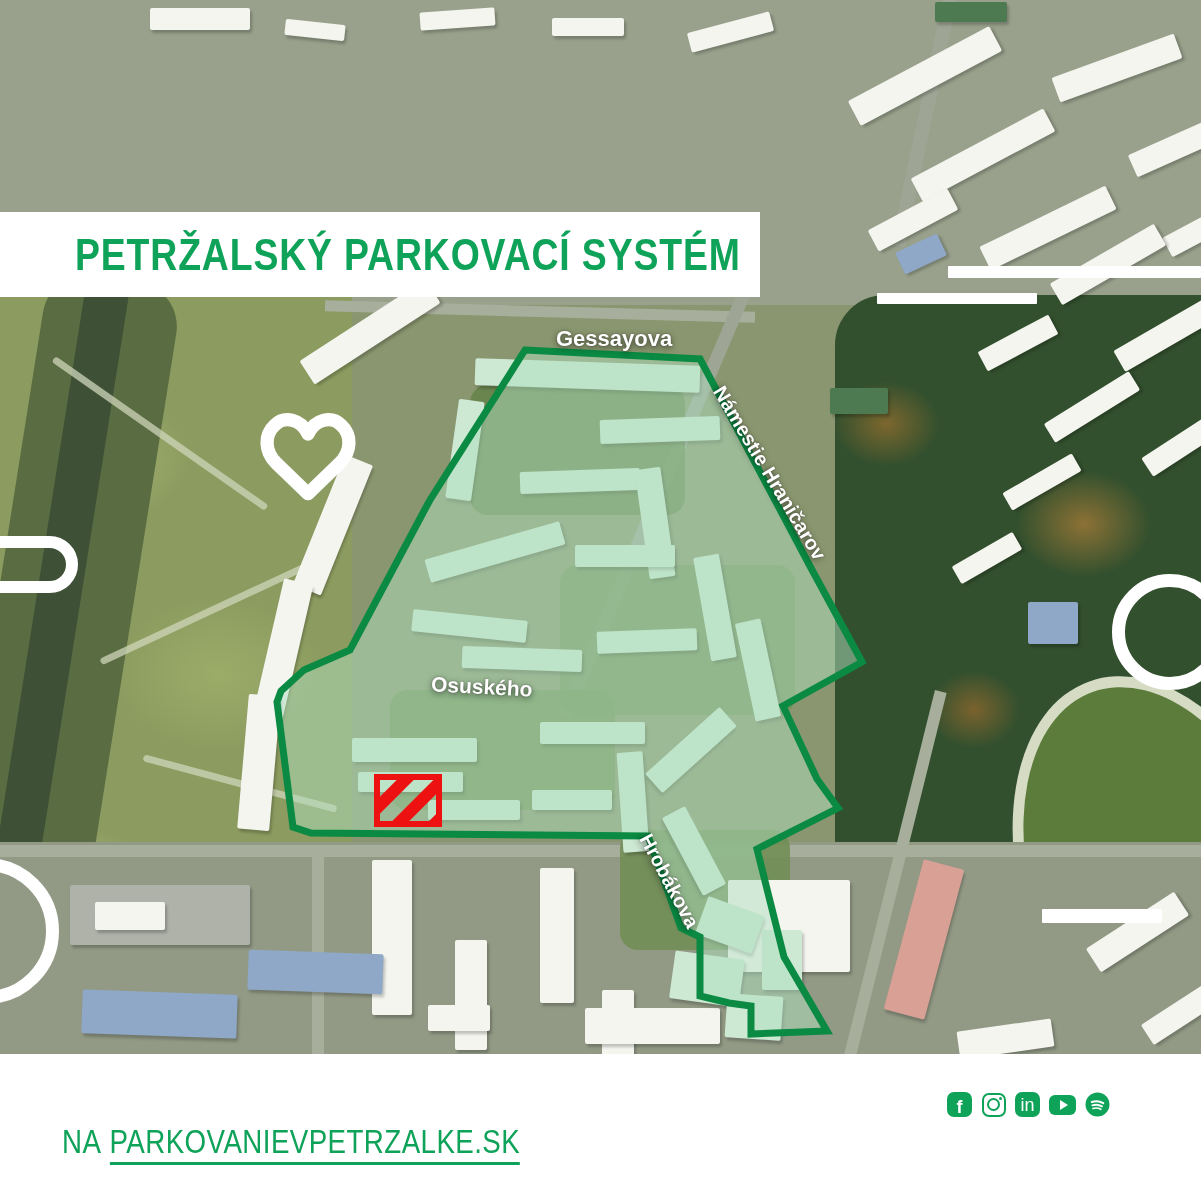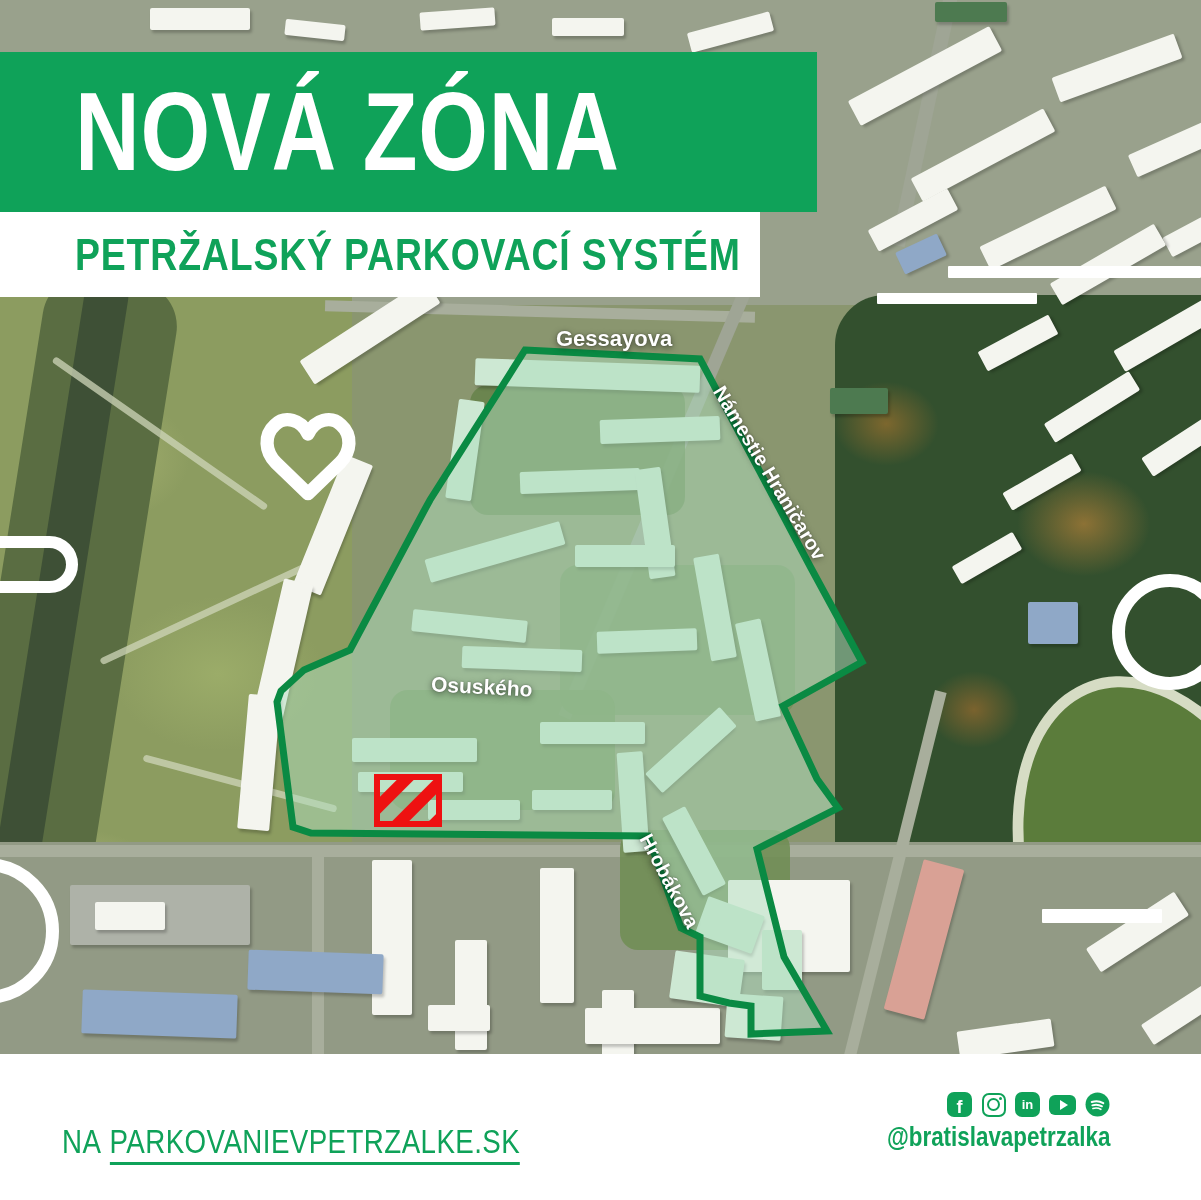--- a/index.html
+++ b/index.html
@@ -67,21 +67,21 @@
   .info-line{
     position:absolute;left:62px;color:var(--brand);font-size:33px;
     white-space:nowrap;line-height:40px;letter-spacing:.5px;
   }
   .info-line .sx{transform:scaleX(.84);}
   .info-link{border-bottom:3px solid var(--brand);padding-bottom:2px;}
   .social-row{position:absolute;right:91px;top:1092px;display:flex;align-items:center;gap:9px;}
   .sicon{display:flex;align-items:center;justify-content:center;}
   .sq{width:25px;height:25px;border-radius:7px;background:var(--brand);color:#fff;}
   .fb b{font-size:18px;font-weight:700;line-height:1;transform:translateY(2px);}
-  .li b{font-size:13px;font-weight:700;line-height:1;}
+  .li b{font-size:18px;font-weight:400;line-height:1;}
   .ig-box{position:relative;width:20px;height:20px;border:2.5px solid var(--brand);border-radius:7px;display:flex;align-items:center;justify-content:center;}
   .ig-lens{width:9px;height:9px;border:2.5px solid var(--brand);border-radius:50%;}
   .ig-dot{position:absolute;right:2px;top:2px;width:3px;height:3px;background:var(--brand);border-radius:50%;}
   .yt{width:27px;height:20px;border-radius:6px;background:var(--brand);display:flex;align-items:center;justify-content:center;}
   .yt-tri{width:0;height:0;border-left:8px solid #fff;border-top:5px solid transparent;border-bottom:5px solid transparent;margin-left:2px;}
   .social-handle{
     position:absolute;right:91px;top:1122px;color:var(--brand);
     font-size:28px;font-weight:700;white-space:nowrap;line-height:30px;
   }
   .social-handle .sx{transform:scaleX(.8);transform-origin:right center;}
@@ -210,25 +210,20 @@
   <div class="circle-deco" style="left:1112px;top:574px;width:90px;height:90px;"></div>
   <div class="dash" style="left:948px;top:266px;width:253px;height:12px;"></div>
   <div class="dash" style="left:877px;top:293px;width:160px;height:11px;"></div>
   <div class="dash" style="left:1042px;top:909px;width:120px;height:14px;"></div>
 
   <div class="map-label" style="left:556px;top:326px;font-size:22px;">Gessayova</div>
   <div class="map-label" style="left:728px;top:382px;font-size:20px;transform:rotate(59deg);transform-origin:left top;">Námestie Hraničarov</div>
   <div class="map-label" style="left:431px;top:675px;font-size:21px;transform:rotate(3deg);">Osuského</div>
   <div class="map-label" style="left:655px;top:830px;font-size:20px;transform:rotate(62deg);transform-origin:left top;">Hrobákova</div>
 
-  <div class="banner-green">
-    <div class="banner-title">
-      <span class="sx">NOVÁ ZÓNA</span>
-    </div>
-  </div>
   <div class="subtitle-bar">
     <div class="subtitle-text">
       <span class="sx">PETRŽALSKÝ PARKOVACÍ SYSTÉM</span>
     </div>
   </div>
 
   <div class="footer-bar"></div>
   <div class="info-line" style="top:1122px;">
     <span class="sx"><span>NA</span>&nbsp;<span class="info-link">PARKOVANIEVPETRZALKE.SK</span></span>
   </div>
@@ -251,17 +246,14 @@
       </span>
     <span class="sicon">
       <svg width="25" height="25" viewBox="0 0 24 24">
         <circle cx="12" cy="12" r="11.5" style="fill:var(--brand);"></circle>
         <path d="M6.5 9.6c4-1.2 7.8-.8 11 1.1" fill="none" stroke="#fff" stroke-width="2" stroke-linecap="round"></path>
         <path d="M7 12.8c3.3-1 6.6-.6 9.3 1" fill="none" stroke="#fff" stroke-width="1.8" stroke-linecap="round"></path>
         <path d="M7.6 15.8c2.7-.8 5.4-.5 7.6.8" fill="none" stroke="#fff" stroke-width="1.6" stroke-linecap="round"></path>
       </svg>
     </span>
   </div>
-  <div class="social-handle">
-    <span class="sx">@bratislavapetrzalka</span>
-  </div>
 
 </div>
 
 </body></html>

